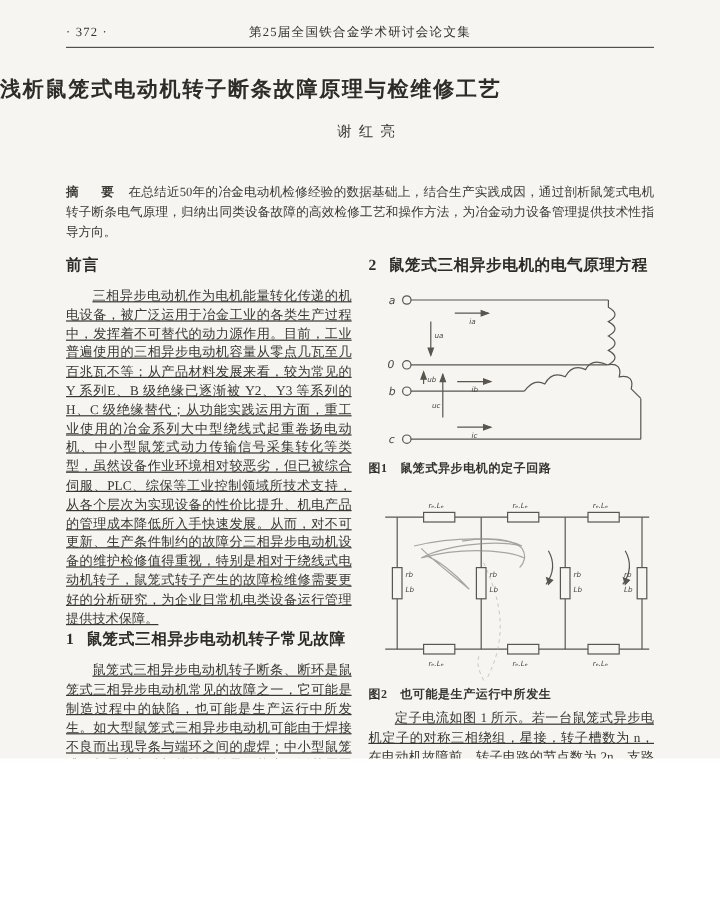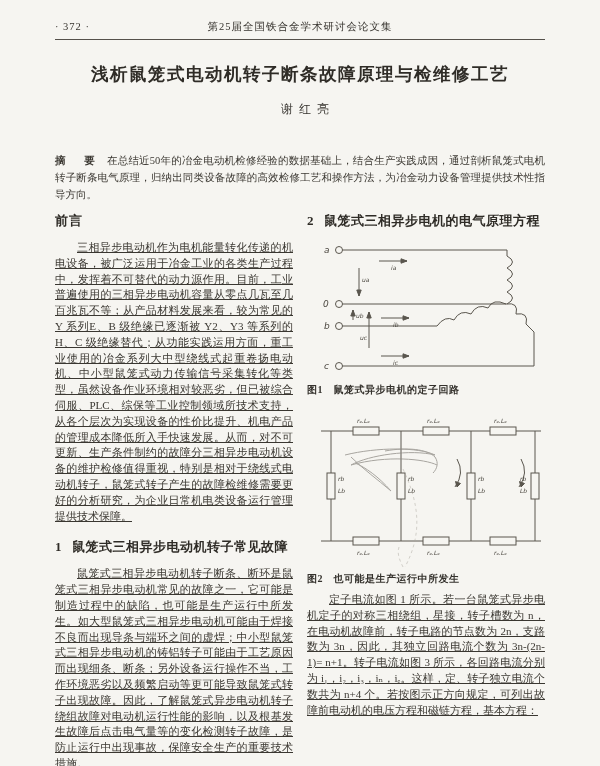--- a/index.html
+++ b/index.html
@@ -1,37 +1,37 @@
 <!DOCTYPE html>
 <html><head>
 <meta charset="utf-8">
 <style>
   html,body{margin:0;padding:0;}
   .page{
     position:relative;
-    width:600px;height:766px;
+    width:600px;height:632px;
     background:#f6f5f1;
     background-image:radial-gradient(ellipse at 50% 40%, #f9f8f5 0%, #f4f3ee 70%, #edecе6 100%);
     font-family:"Liberation Serif","DejaVu Serif",serif;
     color:#36332e;
     overflow:hidden;
     box-sizing:border-box;
   }
   .hdr{
     position:absolute;top:20px;left:55px;right:55px;
     display:flex;align-items:baseline;
     border-bottom:1.2px solid #55514b;
     padding-bottom:5px;
     font-size:10.5px;
   }
   .hdr .pagenum{width:90px;text-align:left;letter-spacing:1px;}
   .hdr .booktitle{flex:1;text-align:center;letter-spacing:1px;}
   .title{
     position:absolute;top:62px;left:0;right:0;
-    text-align:center;font-size:17.5px;font-weight:bold;letter-spacing:1.5px;
+    font-size:17.5px;font-weight:bold;letter-spacing:1.5px;
     color:#2f2c27;
   }
   .author{
     position:absolute;top:101px;left:16px;right:0;
     text-align:center;font-size:12px;letter-spacing:6px;
   }
   .affil{
     position:absolute;top:125px;left:0;right:0;
     text-align:center;font-size:10.5px;letter-spacing:1px;color:#45423c;
   }
@@ -82,21 +82,21 @@
   <div class="abstract">
     <b>摘　要</b><span>在总结近50年的冶金电动机检修经验的数据基础上，结合生产实践成因，通过剖析鼠笼式电机转子断条电气原理，归纳出同类设备故障的高效检修工艺和操作方法，为冶金动力设备管理提供技术性指导方向。</span>
   </div>
 
   <div class="cols">
 
     <div class="col">
       <h2 class="sec">前言</h2>
       <p class="body">三相异步电动机作为电机能量转化传递的机电设备，被广泛运用于冶金工业的各类生产过程中，发挥着不可替代的动力源作用。目前，工业普遍使用的三相异步电动机容量从零点几瓦至几百兆瓦不等；从产品材料发展来看，较为常见的 Y 系列E、B 级绝缘已逐渐被 Y2、Y3 等系列的 H、C 级绝缘替代；从功能实践运用方面，重工业使用的冶金系列大中型绕线式起重卷扬电动机、中小型鼠笼式动力传输信号采集转化等类型，虽然设备作业环境相对较恶劣，但已被综合伺服、PLC、综保等工业控制领域所技术支持，从各个层次为实现设备的性价比提升、机电产品的管理成本降低所入手快速发展。从而，对不可更新、生产条件制约的故障分三相异步电动机设备的维护检修值得重视，特别是相对于绕线式电动机转子，鼠笼式转子产生的故障检维修需要更好的分析研究，为企业日常机电类设备运行管理提供技术保障。</p>
 
-      <h2 class="sec num" style="margin-top:14px"><span class="n">1</span><span>鼠笼式三相异步电动机转子常见故障</span></h2>
+      <h2 class="sec num" style="margin-top:0"><span class="n">1</span><span>鼠笼式三相异步电动机转子常见故障</span></h2>
       <p class="body">鼠笼式三相异步电动机转子断条、断环是鼠笼式三相异步电动机常见的故障之一，它可能是制造过程中的缺陷，也可能是生产运行中所发生。如大型鼠笼式三相异步电动机可能由于焊接不良而出现导条与端环之间的虚焊；中小型鼠笼式三相异步电动机的铸铝转子可能由于工艺原因而出现细条、断条；另外设备运行操作不当，工作环境恶劣以及频繁启动等更可能导致鼠笼式转子出现故障。因此，了解鼠笼式异步电动机转子绕组故障对电动机运行性能的影响，以及根基发生故障后点击电气量等的变化检测转子故障，是防止运行中出现事故，保障安全生产的重要技术措施。</p>
     </div>
 
     <div class="col">
       <h2 class="sec num"><span class="n">2</span><span>鼠笼式三相异步电机的电气原理方程</span></h2>
 
       <div class="fig">
         <svg width="238" height="146" viewBox="0 0 238 146">
           <g stroke="#5a564e" stroke-width="1" fill="none">
 

